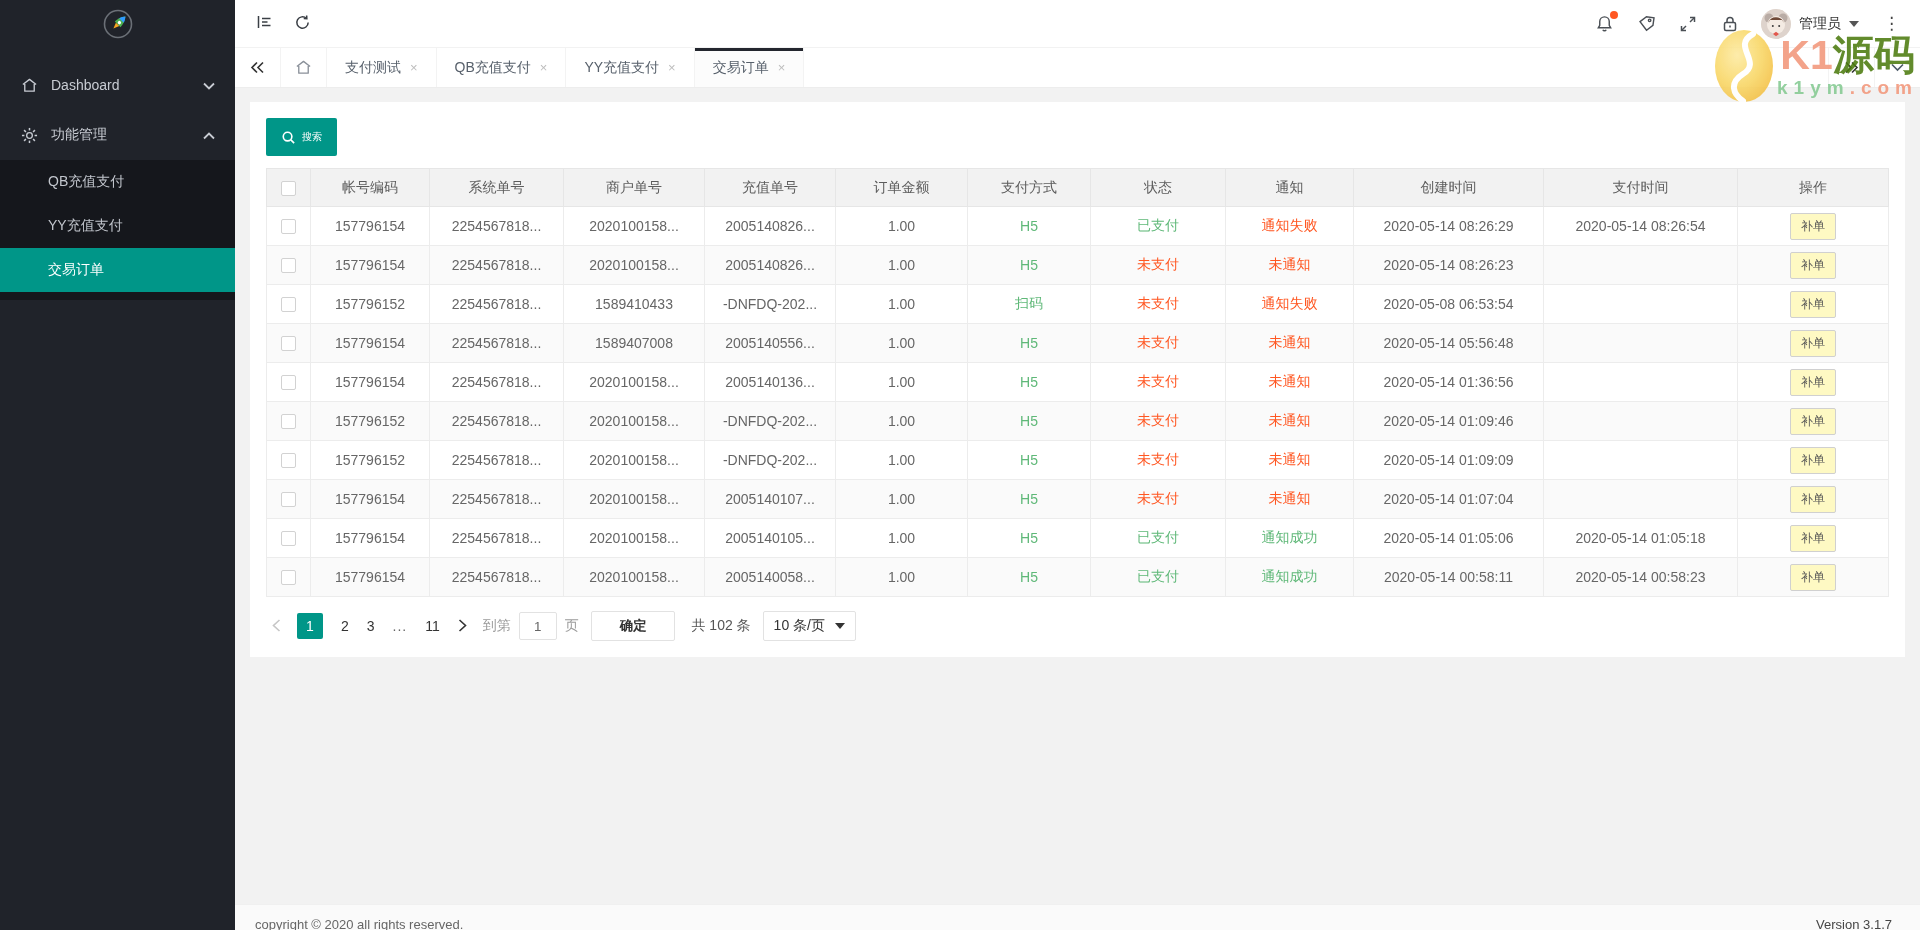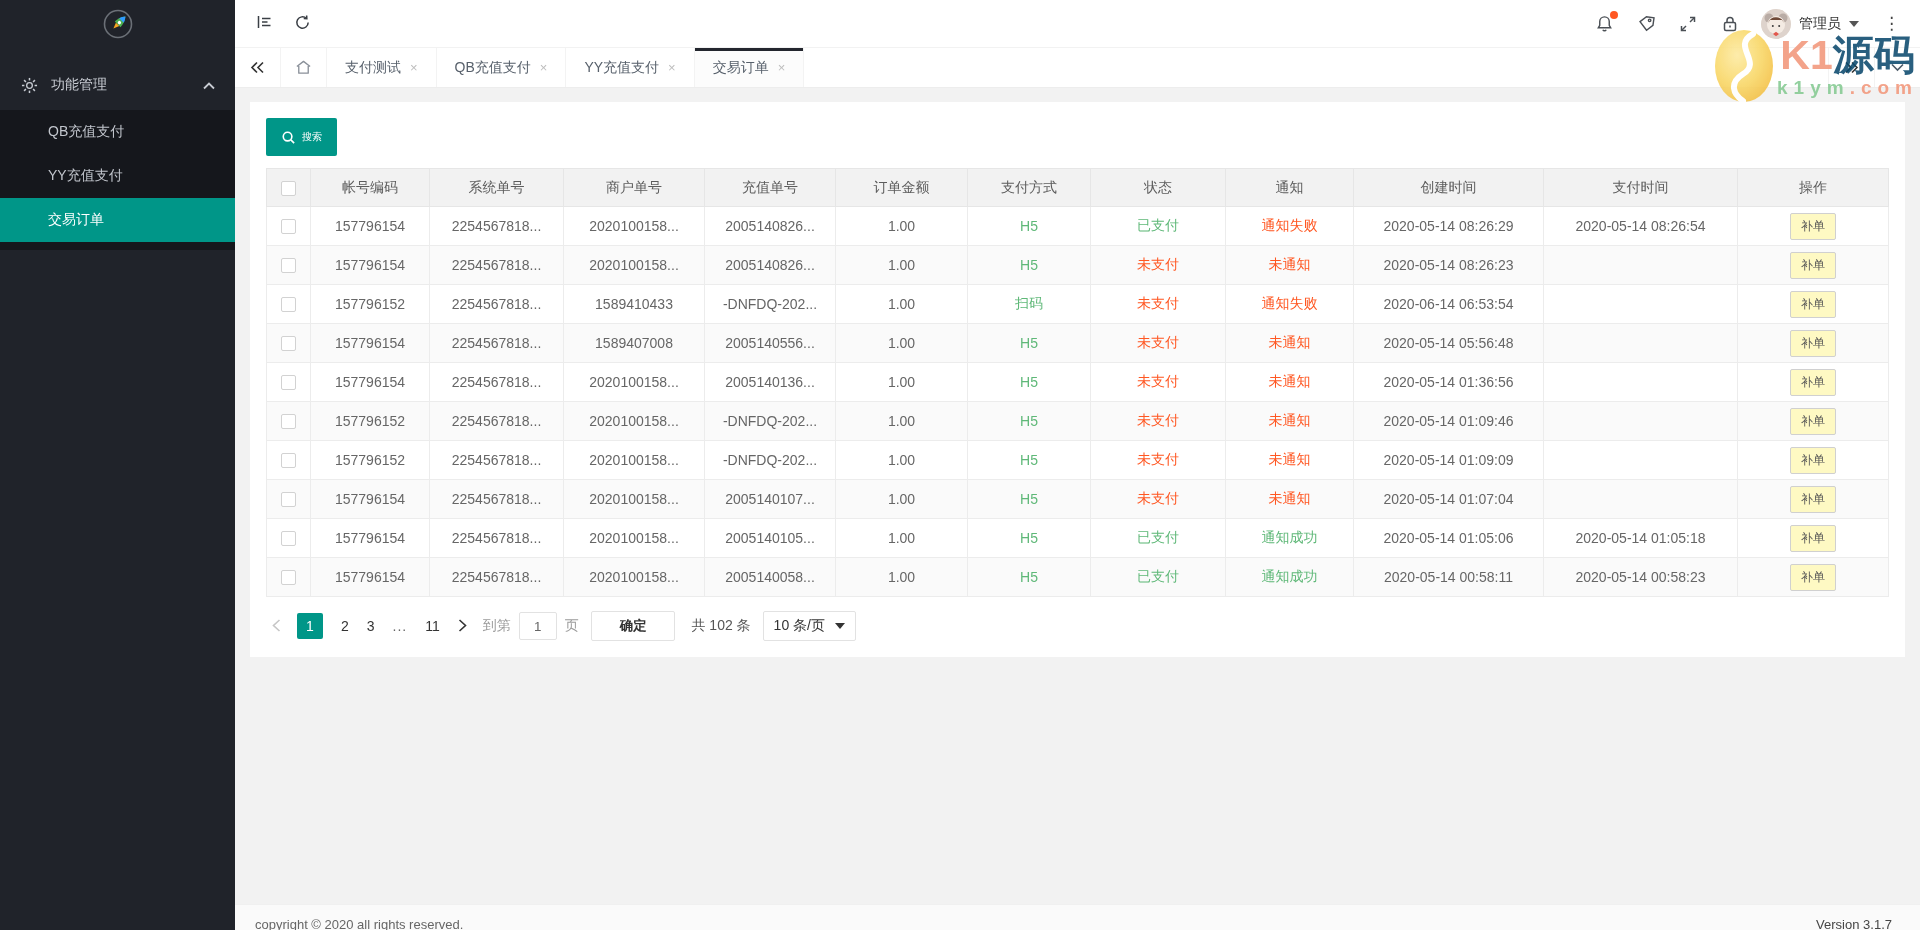--- a/index.html
+++ b/index.html
@@ -74,21 +74,21 @@
   .pg-size .sel-caret { width:0;height:0;border-left:5px solid transparent;border-right:5px solid transparent;border-top:6px solid #333; }
 
   .footer { position:absolute; bottom:0; left:0; right:0; height:40px; background:#fafafa; border-top:1px solid #f0f0f0; display:flex; align-items:center; justify-content:space-between; padding:0 28px 0 20px; color:#666; font-size:13px; }
   .footer .ver { color:#454545; }
 
   
   .watermark { position:absolute; top:28px; right:2px; display:flex; align-items:center; gap:2px; opacity:.88; pointer-events:none; z-index:60; }
   .wm-text { display:flex; flex-direction:column; align-items:center; line-height:1; }
   .wm-line1 { font-size:41px; font-weight:bold; }
   .wm-k1 { color:#f2977b; }
-  .wm-cn { color:#0c4a6e;text-align:right; }
+  .wm-cn { color:#4d7c0f;text-align:right; }
   .wm-line2 { font-size:19px; letter-spacing:6px; margin-top:2px; font-weight:bold; }
   .wm-dg { color:#85ca92; }
   .wm-do { color:#f2977b; }
 </style>
 </head>
 <body>
 
 <div class="app">
 
   <aside class="sidebar">
@@ -97,20 +97,33 @@
         <circle cx="15" cy="15" r="13.5" fill="none" stroke="#6b7077" stroke-width="1.6"></circle>
         <g transform="rotate(45 15 15)">
           <path d="M15 4.5 C18 8 19 12 19 15.5 L11 15.5 C11 12 12 8 15 4.5 Z" fill="#4CAF50"></path>
           <path d="M15 4.5 C16.6 6.4 17.6 8.2 18.2 10 L11.8 10 C12.4 8.2 13.4 6.4 15 4.5 Z" fill="#2F9BFF"></path>
           <circle cx="15" cy="13" r="1.7" fill="#fff"></circle>
           <path d="M12.6 15.5 L17.4 15.5 L15 21.5 Z" fill="#F6A623"></path>
         </g>
       </svg>
     </div>
     <nav class="side-nav">
+      <div class="side-item">
+        <span class="s-icon">
+          <svg width="17" height="17" viewBox="0 0 18 18">
+              <path d="M2 8 L9 2.5 L16 8 M4 7.5 V15 H14 V7.5" fill="none" stroke="#c8ccd3" stroke-width="1.4" stroke-linejoin="round"></path>
+            </svg>
+        </span>
+        <span>Dashboard</span>
+        <span class="chev">
+          <svg width="12" height="8" viewBox="0 0 12 8">
+              <path d="M1 1.5 L6 6.5 L11 1.5" fill="none" stroke="#c8ccd3" stroke-width="1.8"></path>
+            </svg>
+        </span>
+      </div>
       <div class="side-item">
         <span class="s-icon">
           <svg width="17" height="17" viewBox="0 0 18 18">
             <circle cx="9" cy="9" r="3" fill="none" stroke="#c8ccd3" stroke-width="1.4"></circle>
             <g stroke="#c8ccd3" stroke-width="1.6">
               <line x1="9" y1="1" x2="9" y2="3.6"></line>
                 <line x1="9" y1="14.4" x2="9" y2="17"></line>
               <line x1="1" y1="9" x2="3.6" y2="9"></line>
                 <line x1="14.4" y1="9" x2="17" y2="9"></line>
               <line x1="3.3" y1="3.3" x2="5.2" y2="5.2"></line>
@@ -331,21 +344,21 @@
               <tr>
                 <td><span class="cb"></span></td>
                 <td>157796152</td>
                 <td>2254567818...</td>
                 <td>1589410433</td>
                 <td>-DNFDQ-202...</td>
                 <td>1.00</td>
                 <td><span class="txt-green">扫码</span></td>
                 <td><span class="txt-red">未支付</span></td>
                 <td><span class="txt-red">通知失败</span></td>
-                <td>2020-06-14 06:53:54</td>
+                <td>2020-05-08 06:53:54</td>
                 <td></td>
                 <td><button class="act-btn">补单</button></td>
               </tr>
               <tr>
                 <td><span class="cb"></span></td>
                 <td>157796154</td>
                 <td>2254567818...</td>
                 <td>1589407008</td>
                 <td>2005140556...</td>
                 <td>1.00</td>

